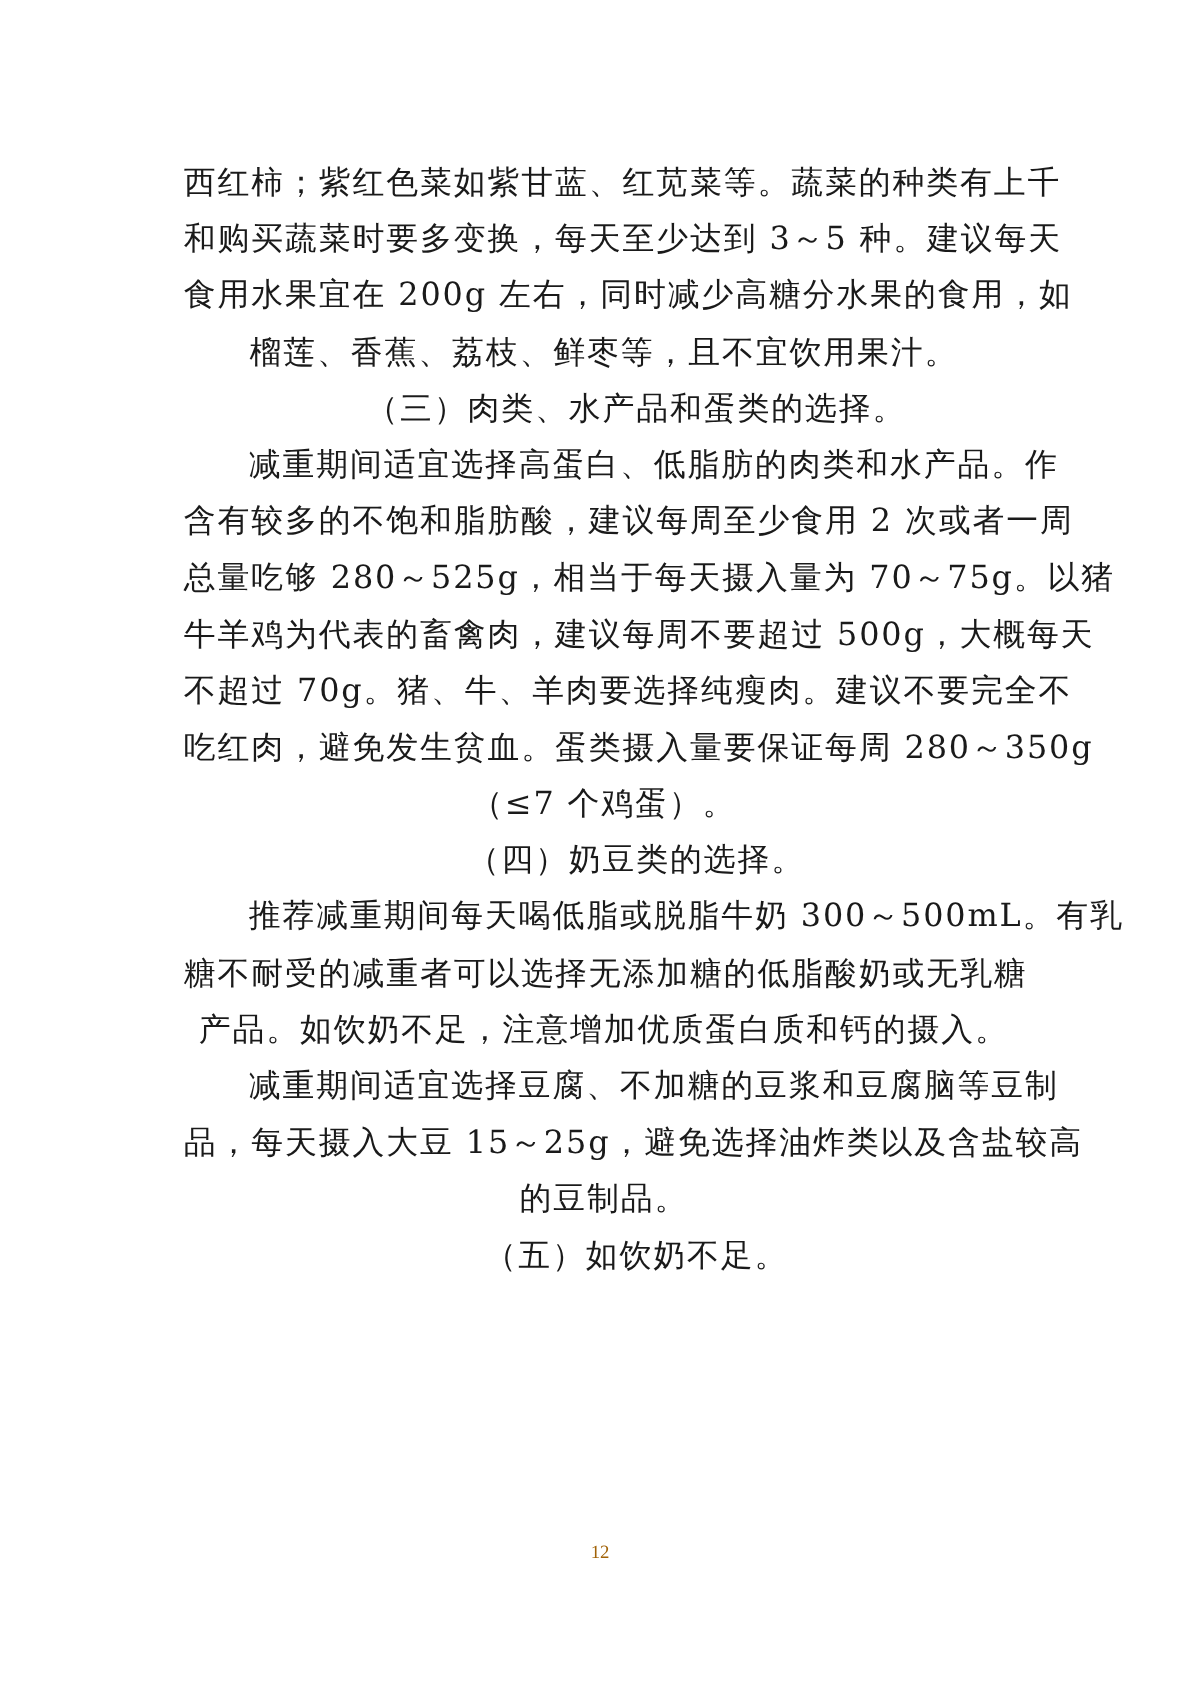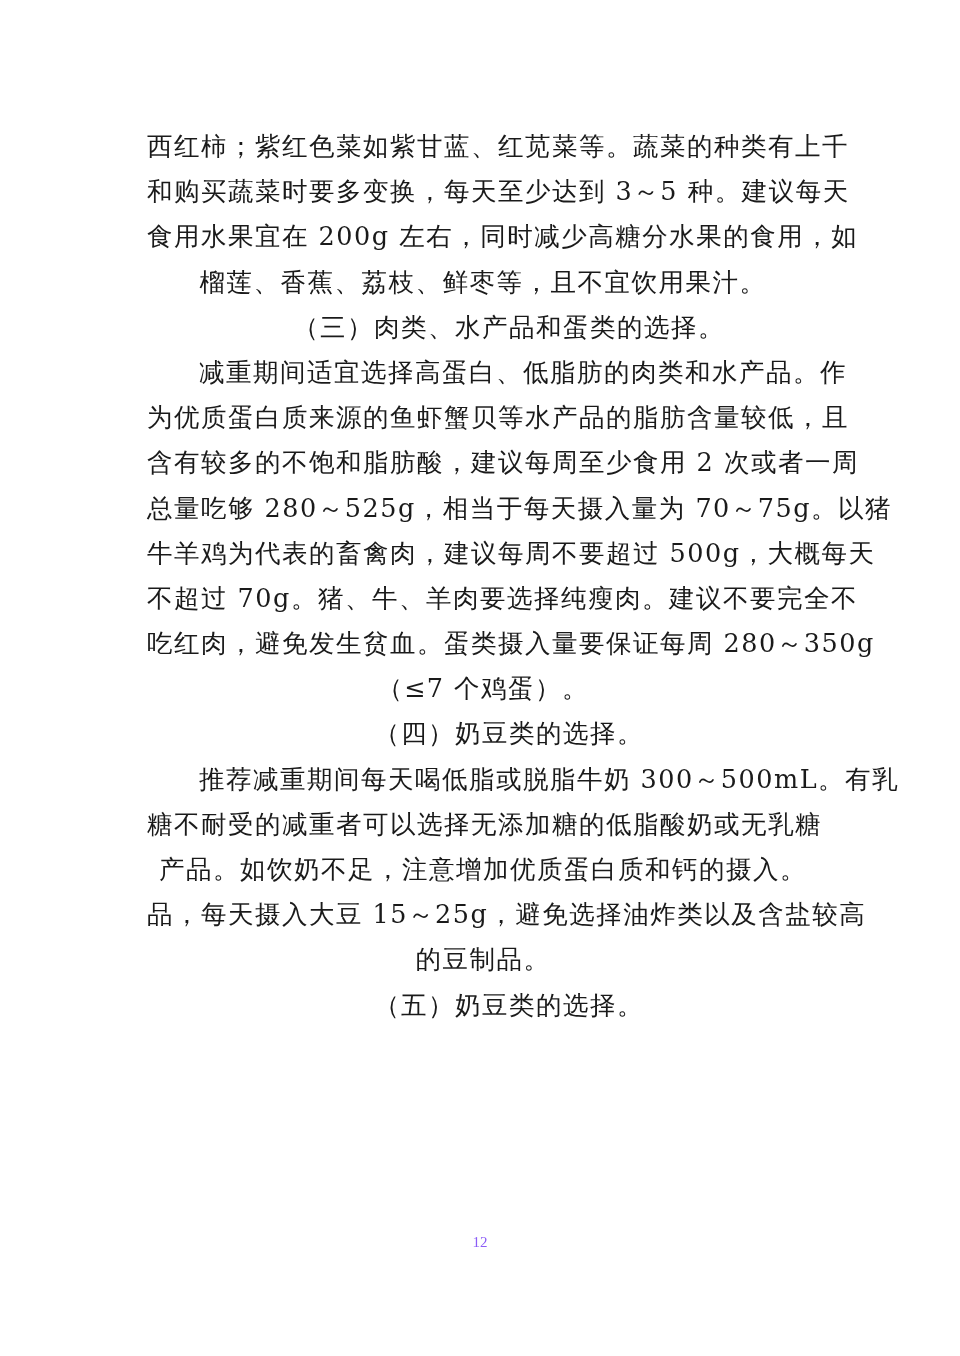--- a/index.html
+++ b/index.html
@@ -40,43 +40,43 @@
     .heading {
       padding-left: 52px;
     }
     .page-number {
       position: absolute;
       top: 1234px;
       left: 0;
       width: 960px;
       text-align: center;
       font-size: 15px;
-      color: #8b5cf6;
+      color: #a16207;
       font-family: "Liberation Serif", serif;
     }
   </style>
 </head>
 <body>
 
 <div class="page">
   <div class="line justify">西红柿；紫红色菜如紫甘蓝、红苋菜等。蔬菜的种类有上千</div>
   <div class="line justify">和购买蔬菜时要多变换，每天至少达到 3～5 种。建议每天</div>
   <div class="line justify">食用水果宜在 200g 左右，同时减少高糖分水果的食用，如</div>
   <div class="line">榴莲、香蕉、荔枝、鲜枣等，且不宜饮用果汁。</div>
   <div class="line heading">（三）肉类、水产品和蛋类的选择。</div>
   <div class="line indent justify">减重期间适宜选择高蛋白、低脂肪的肉类和水产品。作</div>
-  <div class="line justify">为优质蛋白质来源的鱼虾蟹贝等水产品的脂肪含量较低，且</div>
   <div class="line justify">含有较多的不饱和脂肪酸，建议每周至少食用 2 次或者一周</div>
   <div class="line justify">总量吃够 280～525g，相当于每天摄入量为 70～75g。以猪</div>
   <div class="line justify">牛羊鸡为代表的畜禽肉，建议每周不要超过 500g，大概每天</div>
   <div class="line justify">不超过 70g。猪、牛、羊肉要选择纯瘦肉。建议不要完全不</div>
   <div class="line justify">吃红肉，避免发生贫血。蛋类摄入量要保证每周 280～350g</div>
   <div class="line">（≤7 个鸡蛋）。</div>
   <div class="line heading">（四）奶豆类的选择。</div>
   <div class="line indent justify">推荐减重期间每天喝低脂或脱脂牛奶 300～500mL。有乳</div>
   <div class="line justify">糖不耐受的减重者可以选择无添加糖的低脂酸奶或无乳糖</div>
   <div class="line">产品。如饮奶不足，注意增加优质蛋白质和钙的摄入。</div>
+  <div class="line indent justify">减重期间适宜选择豆腐、不加糖的豆浆和豆腐脑等豆制</div>
   <div class="line justify">品，每天摄入大豆 15～25g，避免选择油炸类以及含盐较高</div>
   <div class="line">的豆制品。</div>
-  <div class="line heading">（五）奶豆类的选择。</div>
+  <div class="line heading">（五）如饮奶不足。</div>
 </div>
 
 <div class="page-number">12</div>
 
 </body></html>

